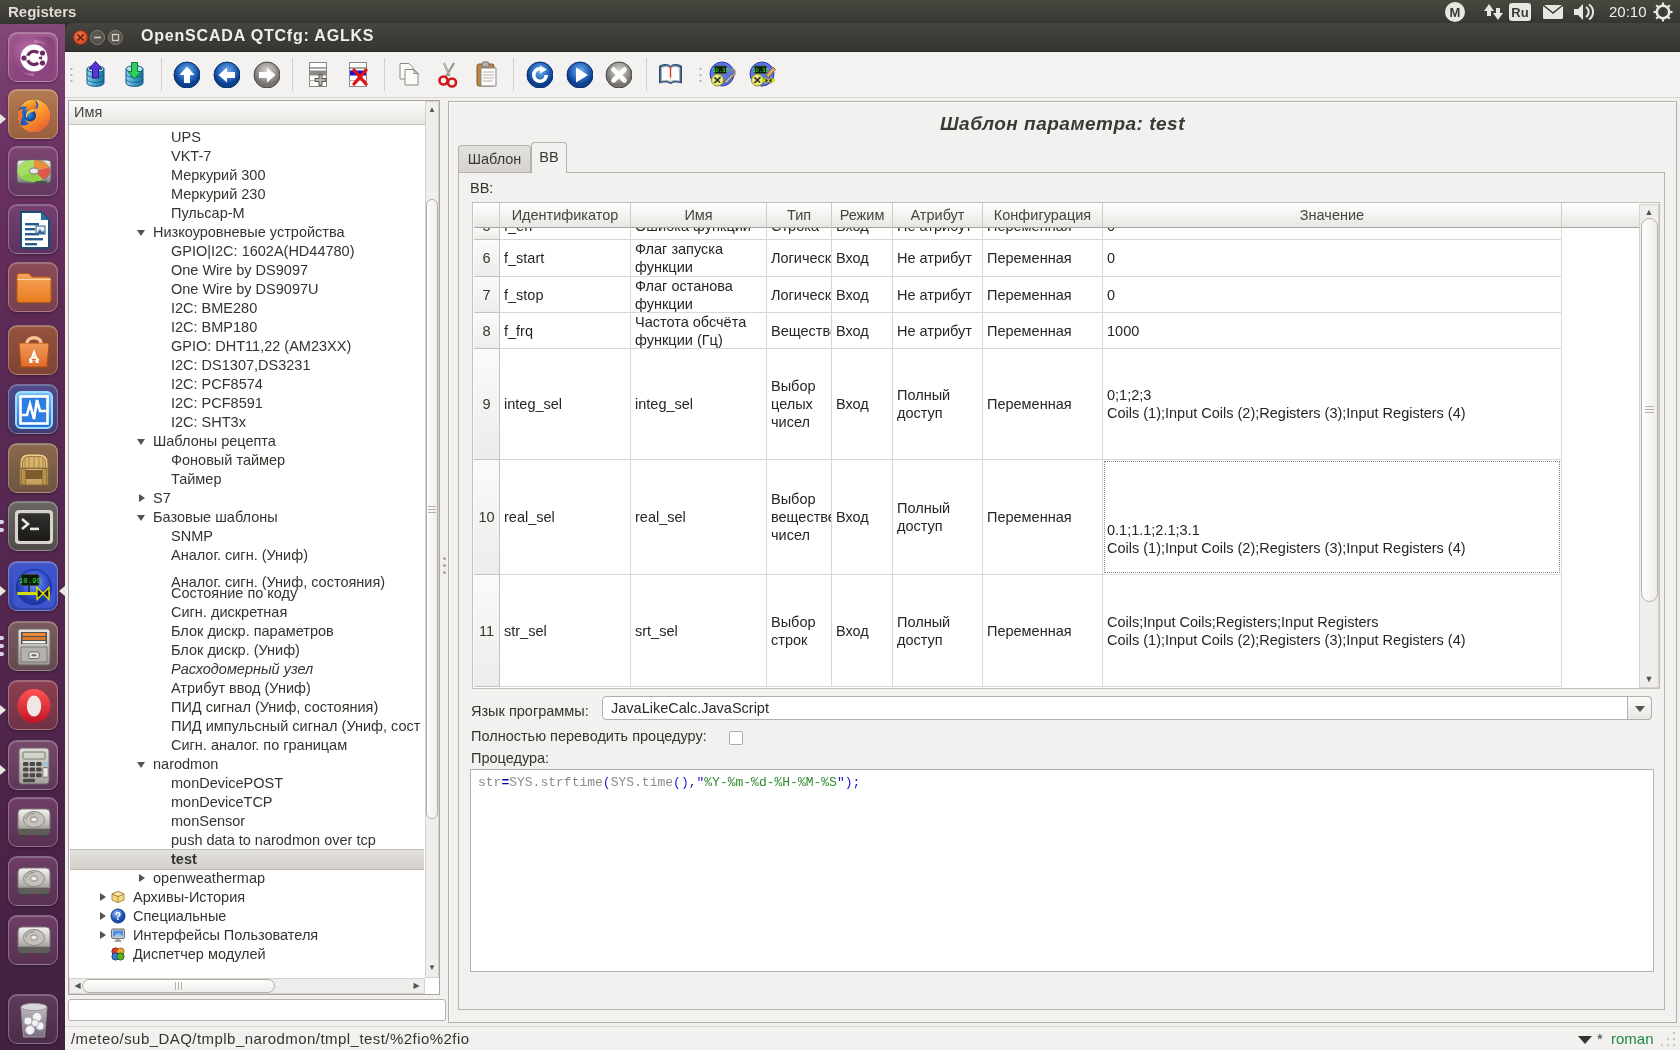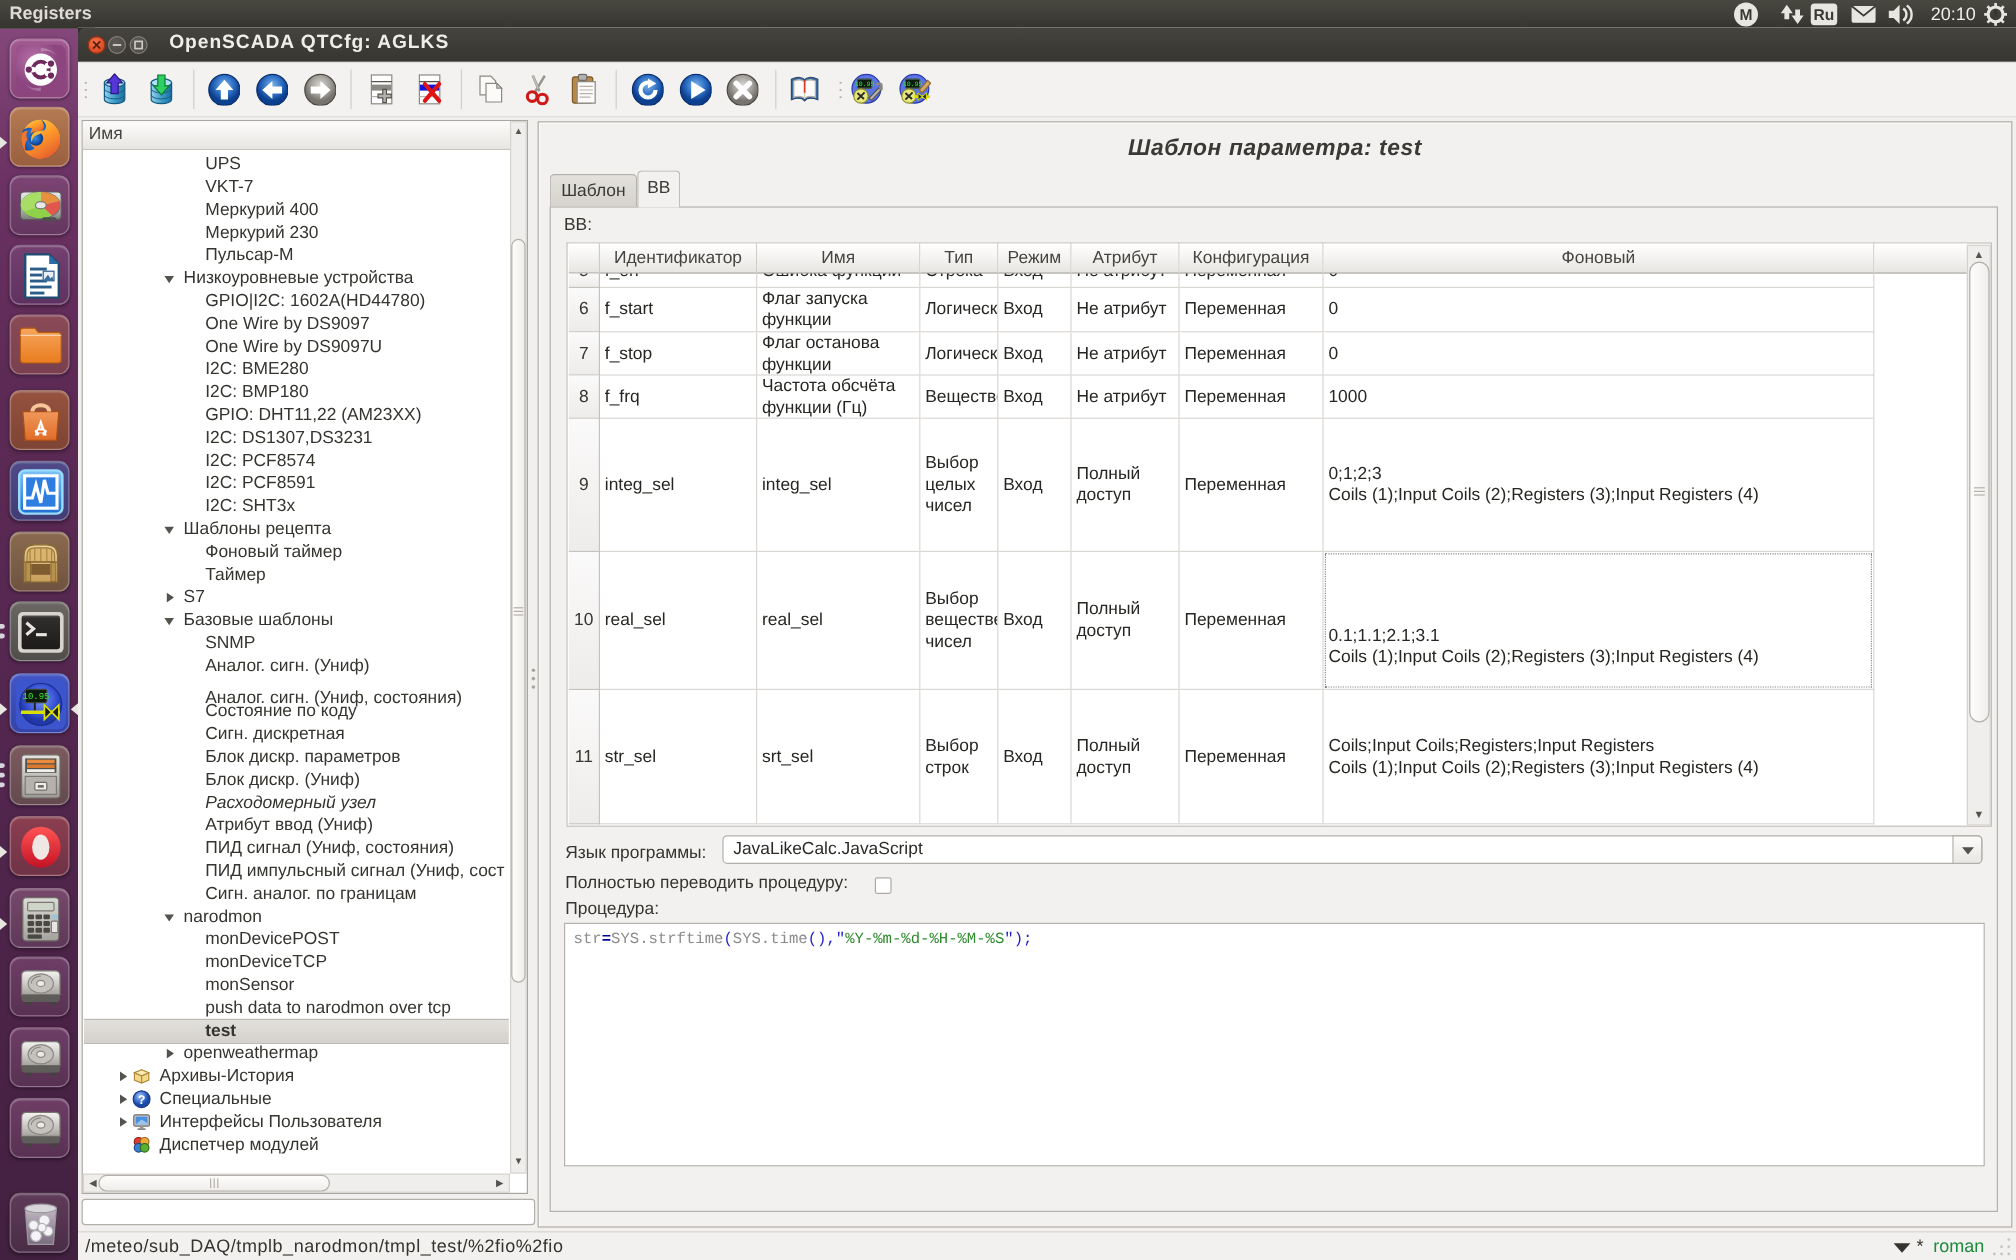--- a/index.html
+++ b/index.html
@@ -634,21 +634,21 @@
       <div class="a" id="treehead">
         <div class="a tl" style="left:5px;top:0;font-size:14.5px;color:#454440;line-height:23px;">Имя</div>
       </div>
       <div class="a trow" style="left:1px;top:27px;padding-left:2px;">
         <div class="a tl" style="left:101px">UPS</div>
       </div>
       <div class="a trow" style="left:1px;top:46px;padding-left:2px;">
         <div class="a tl" style="left:101px">VKT-7</div>
       </div>
       <div class="a trow" style="left:1px;top:65px;padding-left:2px;">
-        <div class="a tl" style="left:101px">Меркурий 400</div>
+        <div class="a tl" style="left:101px">Меркурий 300</div>
       </div>
       <div class="a trow" style="left:1px;top:84px;padding-left:2px;">
         <div class="a tl" style="left:101px">Меркурий 230</div>
       </div>
       <div class="a trow" style="left:1px;top:103px;padding-left:2px;">
         <div class="a tl" style="left:101px">Пульсар-М</div>
       </div>
       <div class="a trow" style="left:1px;top:122px;padding-left:2px;">
         <div class="arr arrdown" style="left:67px"></div>
         <div class="a tl" style="left:83px">Низкоуровневые устройства</div>
@@ -825,21 +825,21 @@
     <div class="a" id="pane"></div>
     <div class="a label tl" style="left:405px;top:157px;">ВВ:</div>
     <div class="a" id="tbl">
       <div class="a th" style="left:1px;width:26px;"></div>
       <div class="a th" style="left:27px;width:131px;">Идентификатор</div>
       <div class="a th" style="left:158px;width:136px;">Имя</div>
       <div class="a th" style="left:294px;width:65px;">Тип</div>
       <div class="a th" style="left:359px;width:61px;">Режим</div>
       <div class="a th" style="left:420px;width:90px;">Атрибут</div>
       <div class="a th" style="left:510px;width:120px;">Конфигурация</div>
-      <div class="a th" style="left:630px;width:459px;">Фоновый</div>
+      <div class="a th" style="left:630px;width:459px;">Значение</div>
       <div class="a th" style="left:1089px;width:77px;border-right:none;"></div>
       <div class="a td tdn" style="left:1px;top:25px;display:block;overflow:hidden;width:26px;height:12px;">
         <div class="a tl" style="left:0;right:0;top:-11px;line-height:18px;text-align:center;">5</div>
       </div>
       <div class="a td" style="left:27px;top:25px;width:131px;height:12px;">
         <div class="a tl" style="left:4px;top:-11px;line-height:18px;">f_en</div>
       </div>
       <div class="a td" style="left:158px;top:25px;width:136px;height:12px;">
         <div class="a tl" style="left:4px;top:-11px;line-height:18px;">Ошибка функции</div>
       </div>

